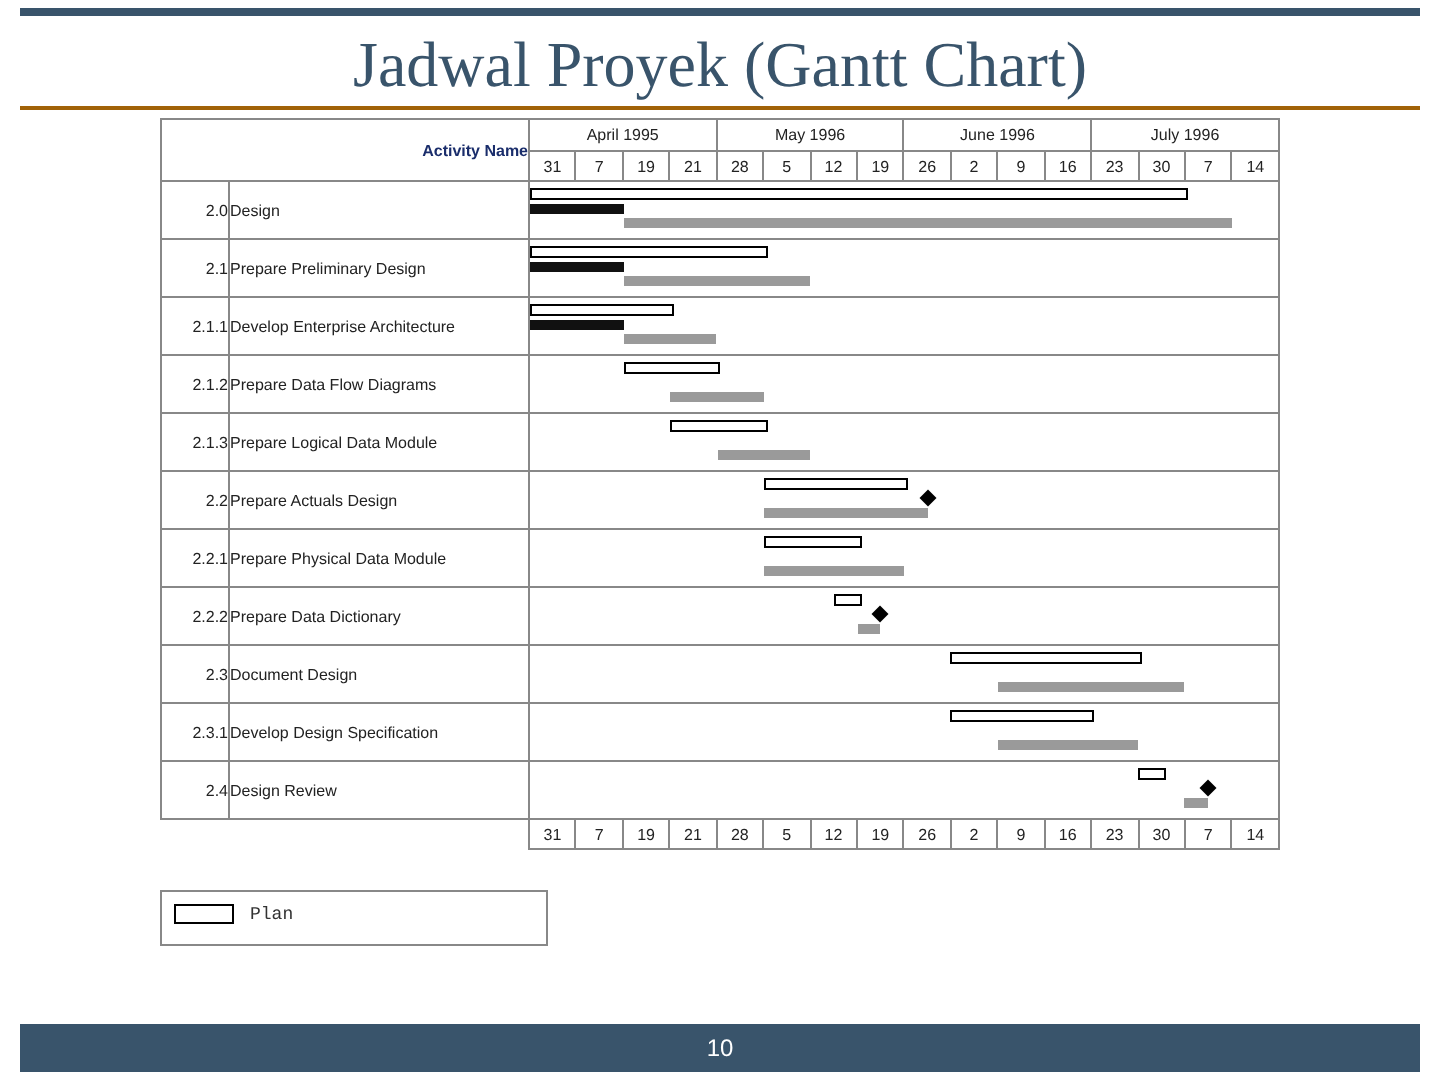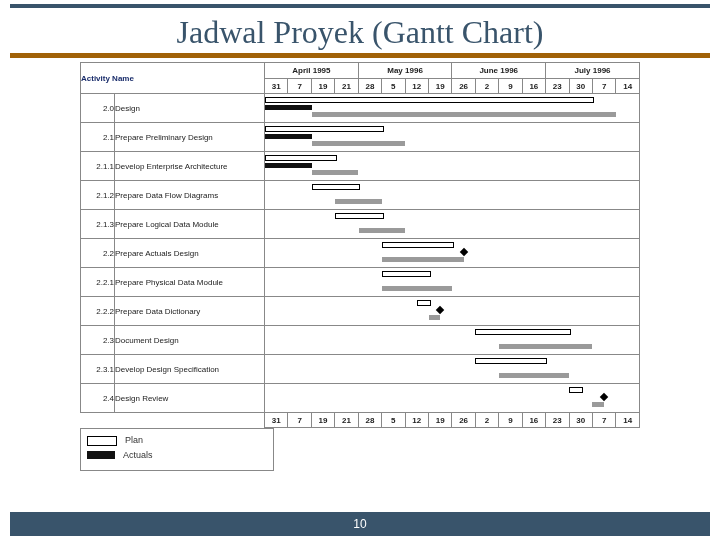--- a/index.html
+++ b/index.html
@@ -1,34 +1,34 @@
 <!DOCTYPE html>
 <html><head>
 <meta charset="utf-8">
 <style>
   html,body{margin:0;padding:0;width:720px;height:540px;background:#fff;font-family:Georgia,'Times New Roman',serif;color:#333}
   .slide{width:720px;height:540px;position:relative;box-sizing:border-box}
-  .title{font-size:32px;text-align:center;color:#39546b;padding:6px 0 2px 0;border-top:4px solid #39546b;border-bottom:5px solid #a16207;margin:4px 10px 0 10px}
+  .title{font-size:32px;text-align:center;color:#39546b;padding:6px 0 2px 0;border-top:4px solid #39546b;border-bottom:2px solid #a16207;margin:4px 10px 0 10px}
 
   .chart-wrap{margin:4px auto 0 auto;width:560px}
   .gtable{width:100%;border-collapse:collapse;table-layout:fixed;font-family:Arial,Helvetica,sans-serif;font-size:8px;color:#222}
   .gtable th,.gtable td{border:1px solid #888;padding:0;height:14px;vertical-align:middle}
-  .gtable th{font-weight:700}
+  .gtable th{font-weight:400}
   .id-col{width:34px;text-align:right;padding-left:4px}
   .act-col{width:150px;text-align:left;padding-left:4px}
   .mhead{height:16px}
   .gcell{position:relative;background:#fff;height:28px}
   .bar{position:absolute;height:5px;left:0}
   .bar.plan{background:#fff;border:1px solid #000;height:4px}
   .bar.act{background:#111}
   .bar.proj{background:#9a9a9a}
   .milestone{position:absolute;width:6px;height:6px;background:#000;transform:rotate(45deg)}
   .rowlbl{height:28px}
   .rowlbl .id{height:28px;border-right:1px solid #888}
-  .legend{border:1px solid #888;margin-top:0;width:180px;padding:6px;font-family:Liberation Sans, sans-serif;font-size:9px}
+  .legend{border:1px solid #888;margin-top:20px;width:180px;padding:6px;font-family:Liberation Mono, monospace;font-size:9px}
   .legend .sw{display:inline-block;width:28px;height:8px;vertical-align:middle;margin-right:8px}
   .legend .row{margin-bottom:4px}
   .sw.plan{background:#fff;border:1px solid #000}
   .sw.act{background:#111}
   .sw.proj{background:#9a9a9a}
 
   .footer{position:absolute;left:10px;right:10px;bottom:8px;height:24px;background:#39546b;color:#fff;text-align:center;font-family:Arial,Helvetica,sans-serif;font-size:12px;line-height:24px}
 </style>
 </head>
 <body>
@@ -53,21 +53,21 @@
           <col>
           <col>
           <col>
           <col>
           <col>
           <col>
           <col>
       </colgroup>
       <thead>
         <tr class="mhead">
-          <th colspan="2" rowspan="2" style="text-align:left;font-weight:bold;color:#1a2d6b">Activity Name</th>
+          <th colspan="2" rowspan="2" style="text-align:right;font-weight:bold;color:#1a2d6b">Activity Name</th>
           <th colspan="4">April 1995</th>
           <th colspan="4">May 1996</th>
           <th colspan="4">June 1996</th>
           <th colspan="4">July 1996</th>
         </tr>
         <tr>
           <th>31</th>
           <th>7</th>
           <th>19</th>
           <th>21</th>
@@ -199,20 +199,19 @@
           <th>23</th>
           <th>30</th>
           <th>7</th>
           <th>14</th>
         </tr>
       </tfoot>
     </table>
 
     <div class="legend">
       <div class="row"><span class="sw plan"></span><span>Plan</span></div>
-      <div class="row"><span class="sw act"></span><span>Actuals</span></div>
     </div>
   </div>
 
   <div class="footer">
     <span>10</span>
   </div>
 </div>
 
 </body></html>

